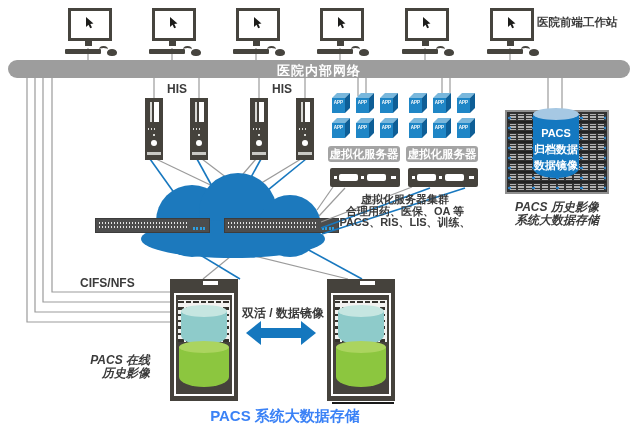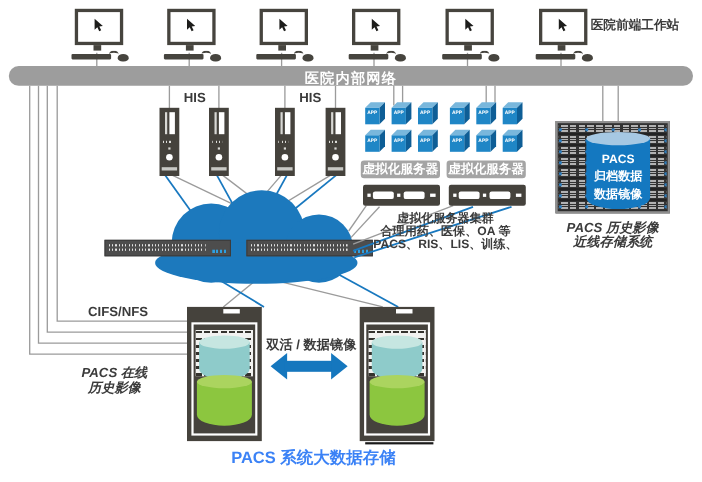--- a/index.html
+++ b/index.html
@@ -41,21 +41,21 @@
   #archive .trays{position:absolute;left:1px;top:1px;right:1px;bottom:1px;
     background-color:#333;
     background-image:
       radial-gradient(circle at 1.5px 5px, #2d7fc1 1.3px, transparent 1.6px),
       repeating-linear-gradient(0deg, transparent 0 8.5px, #232323 8.5px 10px),
       repeating-linear-gradient(90deg, #333 0 2px, transparent 2px 8px),
       repeating-linear-gradient(0deg, transparent 0 1px, #b2b2b2 1px 2.5px, transparent 2.5px 3.5px, #b2b2b2 3.5px 5px, transparent 5px 6px, #b2b2b2 6px 7.5px, transparent 7.5px 10px);
     background-size: 24px 10px, auto, auto, auto;}
   .cyl .body{position:absolute;left:0;top:6px;right:0;bottom:0;border-radius:0 0 50% 50%/0 0 10px 10px;}
   .cyl .cap{position:absolute;left:0;top:0;width:100%;height:12px;border-radius:50%;}
-  #arch-cyl{left:533px;top:120px;width:46px;height:70px;padding-left:12px;}
+  #arch-cyl{left:533px;top:108px;width:46px;height:70px;}
   #arch-cyl .body{background:#1478c0;}
   #arch-cyl .cap{background:#a6c8e3;}
   #arch-cyl .txt{position:absolute;left:0;top:17px;width:100%;text-align:center;color:#fff;font-size:11px;font-weight:bold;line-height:16px;}
   .srack{width:68px;height:122px;background:#45423c;}
   .srack .frame{position:absolute;left:4px;right:4px;top:14px;bottom:5px;border:2px solid #fff;}
   .srack .slot{position:absolute;left:33px;top:2px;width:15px;height:4px;background:#fff;}
   .srack .slats{position:absolute;left:8px;right:8px;top:21px;height:42px;
     background-color:#f2f2f0;
     background-image:
       repeating-linear-gradient(90deg, transparent 0 5.5px, #f2f2f0 5.5px 7.5px),
@@ -354,21 +354,21 @@
     <div class="body"></div>
       <div class="cap"></div>
     <div class="txt">
       <div>PACS</div>
       <div>归档数据</div>
       <div>数据镜像</div>
     </div>
   </div>
   <div class="abs lbl cap2" style="left:498px;top:201px;width:118px;">
     <div>PACS 历史影像</div>
-    <div>近线存储系统</div>
+    <div>系统大数据存储</div>
   </div>
 
   <div class="abs lbl" style="left:80px;top:276px;">CIFS/NFS</div>
 
   <div class="abs srack" style="left:170px;top:279px;">
     <div class="frame"></div>
     <div class="slot"></div>
     <div class="slats"></div>
     <div class="abs cyl cyl-teal">
         <div class="body"></div>
@@ -387,21 +387,21 @@
         <div class="body"></div>
         <div class="cap"></div>
       </div>
     <div class="abs cyl cyl-green">
         <div class="body"></div>
         <div class="cap"></div>
       </div>
   </div>
   <div class="abs underline" style="left:332px;top:402px;width:62px;"></div>
 
-  <div class="abs lbl cap2" style="left:58px;top:333px;width:92px;">
+  <div class="abs lbl cap2" style="left:58px;top:354px;width:92px;text-align:right;">
     <div>PACS 在线</div>
     <div>历史影像</div>
   </div>
 
   <div class="abs lbl" style="left:230px;top:305px;width:106px;text-align:center;">双活 / 数据镜像</div>
   <div class="abs" id="arrow">
     <div class="hl"></div>
     <div class="shaft"></div>
     <div class="hr"></div>
   </div>

